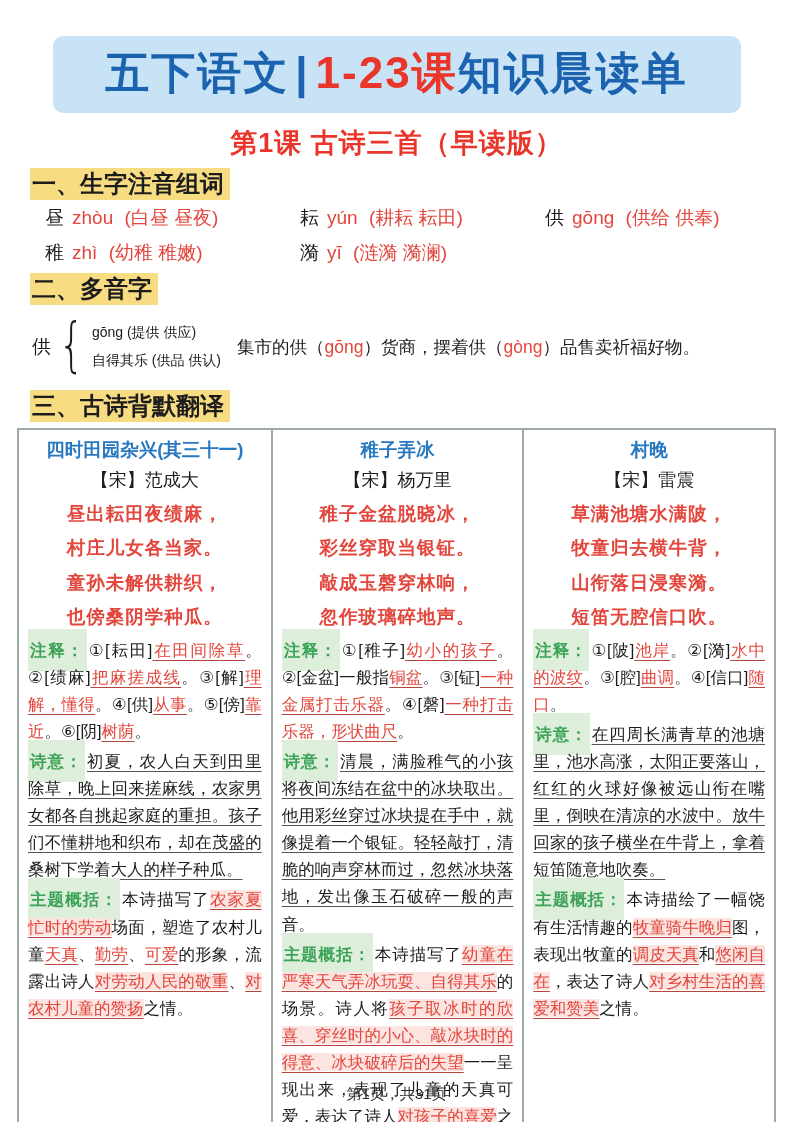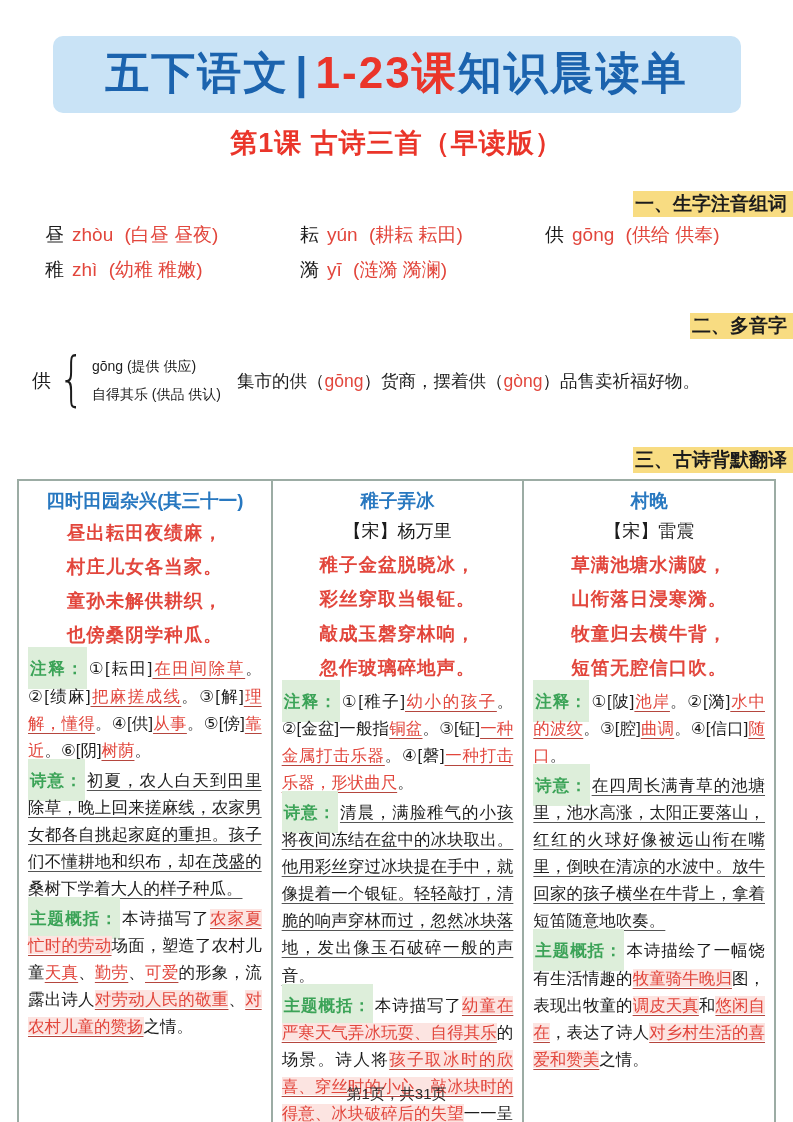--- a/index.html
+++ b/index.html
@@ -19,21 +19,21 @@
     border-radius:10px;text-align:center;padding:8px 0 10px;
     font-size:44px;font-weight:bold;letter-spacing:2px;
   }
   .banner .b-blue{color:var(--blue);}
   .banner .b-bar{color:var(--blue);font-weight:bold;padding:0 6px;}
   .banner .b-red{color:var(--title-red);}
   .subtitle{
     text-align:center;color:var(--title-red);font-weight:bold;
     font-size:27px;margin-top:12px;letter-spacing:1px;
   }
-  .sec-heading{margin:30px 0 5px 30px;font-size:19px;font-weight:bold;text-align:right;}
+  .sec-heading{margin:7px 0 5px 30px;font-size:24px;font-weight:bold;}
   .hl-yellow{background:var(--yellow_hl);padding:2px 6px 3px 2px;}
   .vocab-grid{
     display:grid;grid-template-columns:255px 245px 1fr;
     margin:4px 20px 0 45px;row-gap:9px;font-size:19px;
   }
   .v-char{color:#1c1c1c;margin-right:8px;}
   .v-pinyin{color:var(--red);margin-right:6px;}
   .v-words{color:var(--red);}
   .duoyin-row{display:flex;align-items:center;margin:6px 16px 2px 32px;}
   .duoyin-left{display:flex;align-items:center;font-size:18px;}
@@ -110,20 +110,21 @@
 </div>
 
 <div class="sec-heading">
   <span class="hl-yellow">三、古诗背默翻译</span>
 </div>
 
 <div class="grid-table">
 
   <div class="cell">
     <div class="poem-title">四时田园杂兴(其三十一)</div>
+    <div class="poem-author">【宋】范成大</div>
     <div class="poem-line">昼出耘田夜绩麻，</div>
     <div class="poem-line">村庄儿女各当家。</div>
     <div class="poem-line">童孙未解供耕织，</div>
     <div class="poem-line">也傍桑阴学种瓜。</div>
     <p class="cell-para"><span class="label-green">注释：</span><span><span class="sg-n">①[耘田]</span><span class="sg-r">在田间除草</span><span class="sg-n">。②[绩麻]</span><span class="sg-r">把麻搓成线</span><span class="sg-n">。③[解]</span><span class="sg-r">理解，懂得</span><span class="sg-n">。④[供]</span><span class="sg-r">从事</span><span class="sg-n">。⑤[傍]</span><span class="sg-r">靠近</span><span class="sg-n">。⑥[阴]</span><span class="sg-r">树荫</span><span class="sg-n">。</span></span></p>
     <p class="cell-para"><span class="label-green">诗意：</span><span><span class="sg-u">初夏，农人白天到田里除草，晚上回来搓麻线，农家男女都各自挑起家庭的重担。孩子们不懂耕地和织布，却在茂盛的桑树下学着大人的样子种瓜。</span></span></p>
     <p class="cell-para"><span class="label-green">主题概括：</span><span><span class="sg-n">本诗描写了</span><span class="sg-rh">农家夏忙时的劳动</span><span class="sg-n">场面，塑造了农村儿童</span><span class="sg-r">天真</span><span class="sg-n">、</span><span class="sg-r">勤劳</span><span class="sg-n">、</span><span class="sg-r">可爱</span><span class="sg-n">的形象，流露出诗人</span><span class="sg-rh">对劳动人民的敬重</span><span class="sg-n">、</span><span class="sg-rh">对农村儿童的赞扬</span><span class="sg-n">之情。</span></span></p>
   </div>
 
   <div class="cell">
@@ -135,22 +136,22 @@
     <div class="poem-line">忽作玻璃碎地声。</div>
     <p class="cell-para"><span class="label-green">注释：</span><span><span class="sg-n">①[稚子]</span><span class="sg-r">幼小的孩子</span><span class="sg-n">。②[金盆]一般指</span><span class="sg-r">铜盆</span><span class="sg-n">。③[钲]</span><span class="sg-r">一种金属打击乐器</span><span class="sg-n">。④[磬]</span><span class="sg-r">一种打击乐器，形状曲尺</span><span class="sg-n">。</span></span></p>
     <p class="cell-para"><span class="label-green">诗意：</span><span><span class="sg-u">清晨，满脸稚气的小孩将夜间冻结在盆中的冰块取出。他用彩丝穿过冰块提在手中，就像提着一个银钲。轻轻敲打，清脆的响声穿林而过，忽然冰块落地，发出像玉石破碎一般的声音。</span></span></p>
     <p class="cell-para"><span class="label-green">主题概括：</span><span><span class="sg-n">本诗描写了</span><span class="sg-rh">幼童在严寒天气弄冰玩耍、自得其乐</span><span class="sg-n">的场景。诗人将</span><span class="sg-rh">孩子取冰时的欣喜、穿丝时的小心、敲冰块时的得意、冰块破碎后的失望</span><span class="sg-n">一一呈现出来，表现了儿童的天真可爱，表达了诗人</span><span class="sg-rh">对孩子的喜爱</span><span class="sg-n">之情。</span></span></p>
   </div>
 
   <div class="cell">
     <div class="poem-title">村晚</div>
     <div class="poem-author">【宋】雷震</div>
     <div class="poem-line">草满池塘水满陂，</div>
+    <div class="poem-line">牧童归去横牛背，</div>
     <div class="poem-line">山衔落日浸寒漪。</div>
-    <div class="poem-line">牧童归去横牛背，</div>
     <div class="poem-line">短笛无腔信口吹。</div>
     <p class="cell-para"><span class="label-green">注释：</span><span><span class="sg-n">①[陂]</span><span class="sg-r">池岸</span><span class="sg-n">。②[漪]</span><span class="sg-r">水中的波纹</span><span class="sg-n">。③[腔]</span><span class="sg-r">曲调</span><span class="sg-n">。④[信口]</span><span class="sg-r">随口</span><span class="sg-n">。</span></span></p>
     <p class="cell-para"><span class="label-green">诗意：</span><span><span class="sg-u">在四周长满青草的池塘里，池水高涨，太阳正要落山，红红的火球好像被远山衔在嘴里，倒映在清凉的水波中。放牛回家的孩子横坐在牛背上，拿着短笛随意地吹奏。</span></span></p>
     <p class="cell-para"><span class="label-green">主题概括：</span><span><span class="sg-n">本诗描绘了一幅饶有生活情趣的</span><span class="sg-rh">牧童骑牛晚归</span><span class="sg-n">图，表现出牧童的</span><span class="sg-rh">调皮天真</span><span class="sg-n">和</span><span class="sg-rh">悠闲自在</span><span class="sg-n">，表达了诗人</span><span class="sg-rh">对乡村生活的喜爱和赞美</span><span class="sg-n">之情。</span></span></p>
   </div>
 
 </div>
 
 <div class="footer">第1页，共31页</div>
 

